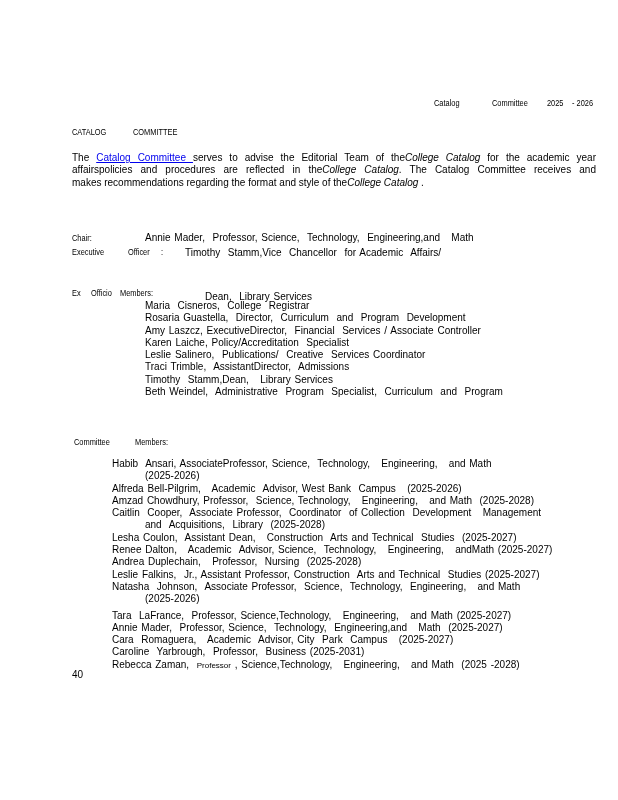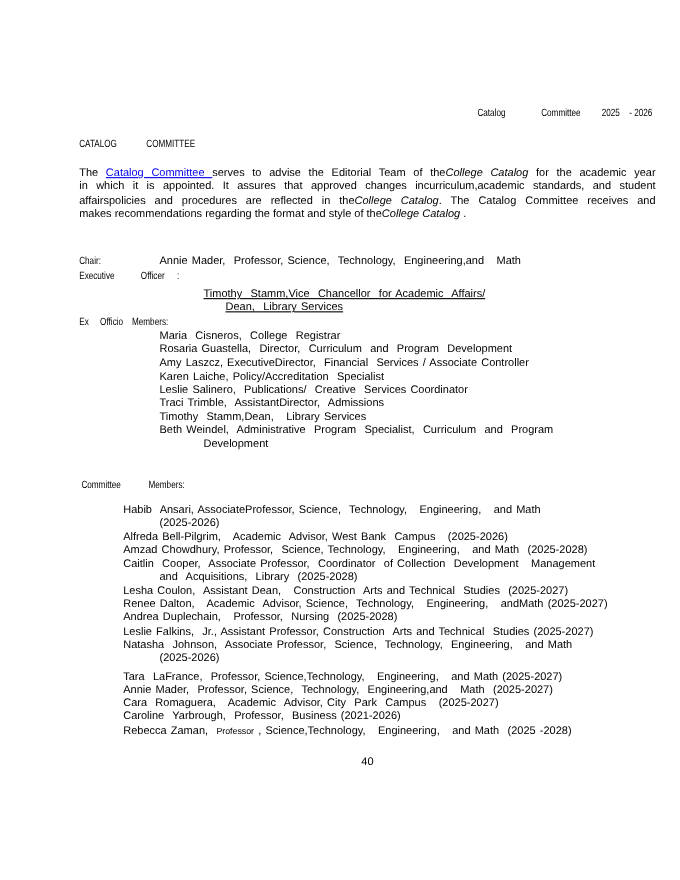--- a/index.html
+++ b/index.html
@@ -37,56 +37,55 @@
   #intro{left:72px;top:152px;width:524px;}
   .intro-line{
     font-size:10px;line-height:12.35px;
     text-align:justify;text-align-last:justify;
   }
   .intro-line.last{text-align:left;text-align-last:left;}
 
   #chair-row{top:232px;}
   #chair-row .val{position:absolute;left:145px;top:0;}
   #exec-row{top:246px;}
-  #exec-row .val{position:absolute;left:185px;top:16px;text-decoration:underline;}
-  #exec-row .val .cont{padding-left:20px;}
+  #exec-row .val{position:absolute;left:185px;top:1px;}
+  #exec-row .val .cont{padding-left:20px;margin-top:32px;}
 
   #exof-label{top:287px;}
   #exof-list{left:145px;top:300px;}
   #exof-list .ml-cont{padding-left:40px;}
 
   #comm-label{top:436px;}
   #comm-list{left:112px;top:458px;}
   #comm-list .ml-cont{padding-left:33px;}
   #comm-list > .member:nth-child(10){margin-top:4px;}
 
   a.link, .seg-link{color:#0000ee;text-decoration:underline;cursor:pointer;}
   .seg-italic{font-style:italic;}
   .seg-small{font-size:8px;margin-top:16px;}
 
-  #pageno{left:72px;top:687px;width:524px;text-align:center;font-size:10px;}
+  #pageno{left:72px;top:669px;width:524px;text-align:left;font-size:10px;}
 </style>
 </head>
 <body>
 
 <div id="hdr" class="labelrow" style="top:97px">
     <span class="w">Catalog</span>
     <span class="w">Committee</span>
     <span class="w">2025</span>
     <span class="w">- 2026</span>
   </div>
 
 <div id="title" class="labelrow" style="top:126px">
     <span class="w">CATALOG</span>
     <span class="w">COMMITTEE</span>
   </div>
 
 <div id="intro" class="abs">
     <div class="intro-line"><span>The </span><a class="seg-link">Catalog Committee </a><span>serves to advise the Editorial Team of the</span><span class="seg-italic">College Catalog</span><span> for the academic year</span></div>
-    <div class="intro-line"><span>in which it is appointed. It assures that approved changes incurriculum,academic standards, and student</span></div>
     <div class="intro-line"><span>affairspolicies and procedures are reflected in the</span><span class="seg-italic">College Catalog</span><span>. The Catalog Committee receives and</span></div>
     <div class="intro-line last"><span>makes recommendations  regarding the format and style of the</span><span class="seg-italic">College Catalog</span><span> .</span></div>
   </div>
 
 <div id="chair-row" class="labelrow" style="height:13px">
   <span class="w" style="left:72px">Chair:</span>
   <span class="val bodytext pre">Annie Mader,  Professor, Science,  Technology,  Engineering,and   Math</span>
 </div>
 
 <div id="exec-row" class="labelrow" style="height:26px">
@@ -119,21 +118,20 @@
       <div class="pre ml-first">Leslie Salinero,  Publications/  Creative  Services Coordinator</div>
     </div>
     <div class="member">
       <div class="pre ml-first">Traci Trimble,  AssistantDirector,  Admissions</div>
     </div>
     <div class="member">
       <div class="pre ml-first">Timothy  Stamm,Dean,   Library Services</div>
     </div>
     <div class="member">
       <div class="pre ml-first">Beth Weindel,  Administrative  Program  Specialist,  Curriculum  and  Program</div>
-      <div class="pre ml-cont">Development</div>
     </div>
   </div>
 
 <div id="comm-label" class="labelrow">
     <span class="w">Committee</span>
     <span class="w">Members:</span>
   </div>
 <div id="comm-list" class="abs bodytext">
     <div class="member">
       <div class="pre ml-first">Habib  Ansari, AssociateProfessor, Science,  Technology,   Engineering,   and Math</div>
@@ -168,20 +166,20 @@
     <div class="member">
       <div class="pre ml-first">Tara  LaFrance,  Professor, Science,Technology,   Engineering,   and Math (2025-2027)</div>
     </div>
     <div class="member">
       <div class="pre ml-first">Annie Mader,  Professor, Science,  Technology,  Engineering,and   Math  (2025-2027)</div>
     </div>
     <div class="member">
       <div class="pre ml-first">Cara  Romaguera,   Academic  Advisor, City  Park  Campus   (2025-2027)</div>
     </div>
     <div class="member">
-      <div class="pre ml-first">Caroline  Yarbrough,  Professor,  Business (2021-2026)</div>
+      <div class="pre ml-first">Caroline  Yarbrough,  Professor,  Business (2025-2031)</div>
     </div>
     <div class="member">
       <div class="pre ml-first"><span>Rebecca Zaman,  </span><span class="seg-small">Professor</span><span> , Science,Technology,   Engineering,   and Math  (2025 -2028)</span></div>
     </div>
   </div>
 
 <div id="pageno" class="abs">40</div>
 
 </body></html>

